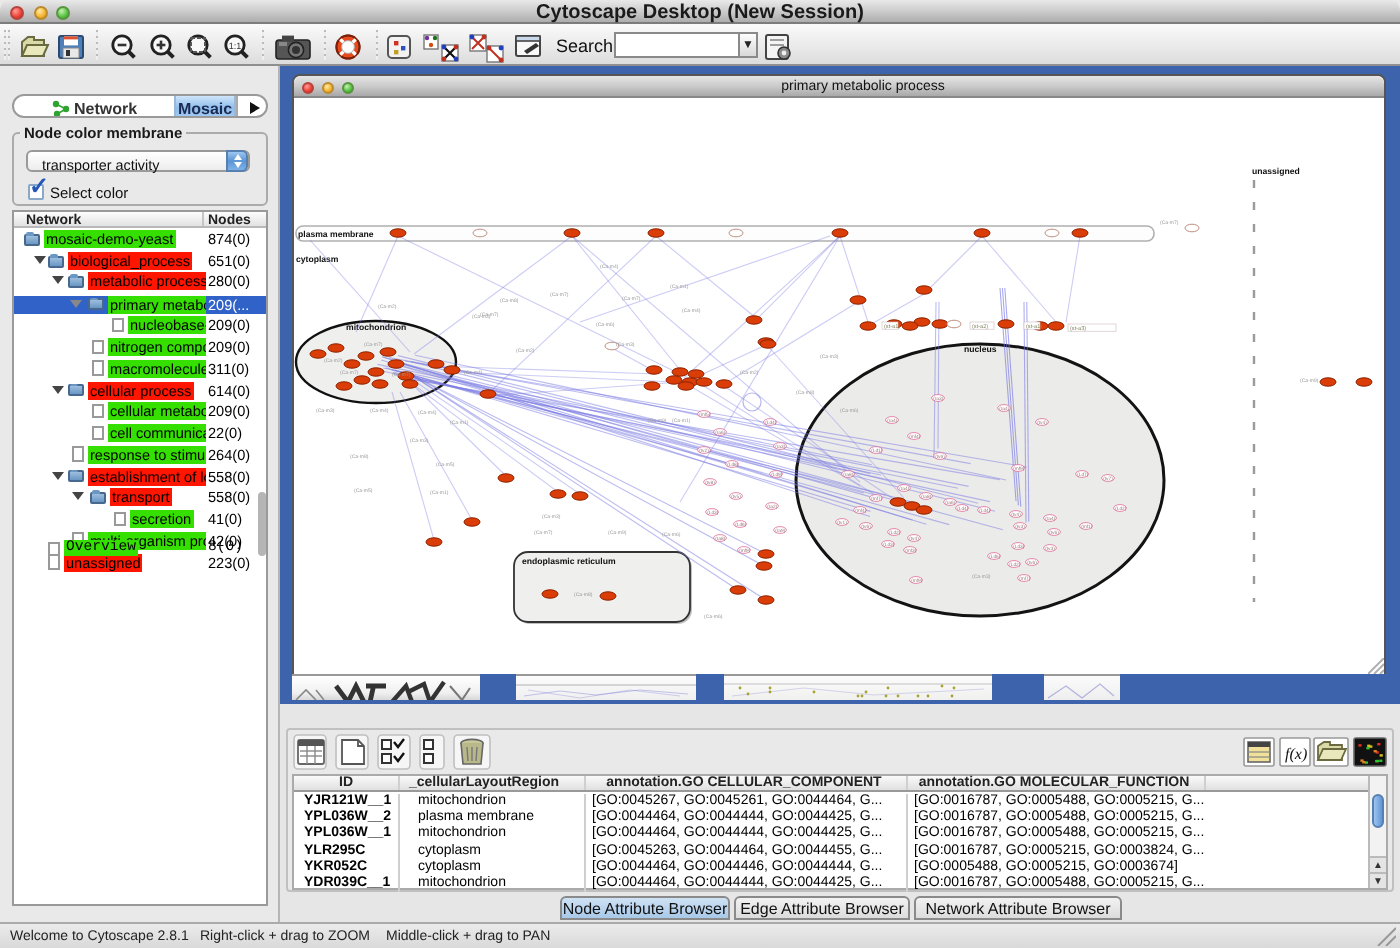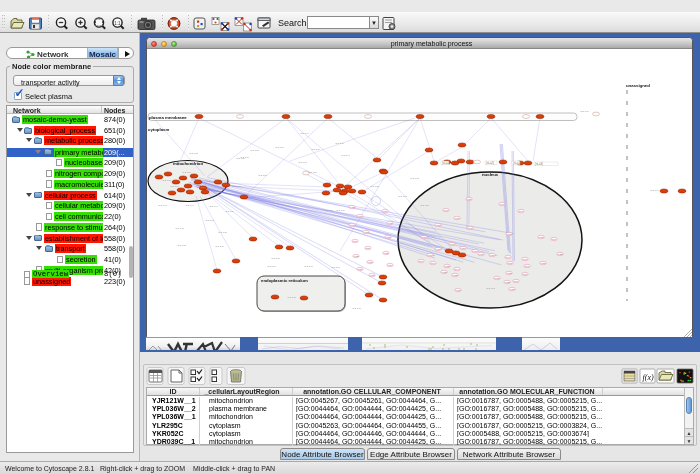--- a/index.html
+++ b/index.html
@@ -133,20 +133,26 @@
 
 #statusbar { left:0; top:461px; width:700px; height:13px;
   background:linear-gradient(#EBEBEB,#D9D9D9); border-top:1px solid #aaa;
   font-size:7px; color:#222; }
 #statusbar span { position:absolute; top:3px; }
 </style>
 </head>
 <body>
 <div id="app">
 
+  <div class="abs" id="titlebar">
+    <div class="light lr" style="left:5px;"></div>
+    <div class="light ly" style="left:16.5px;"></div>
+    <div class="light lg" style="left:28px;"></div>
+    <div class="t">Cytoscape Desktop (New Session)</div>
+  </div>
 
   <div class="abs" id="toolbar">
     <div class="tsep" style="left:2px;"></div>
     <div class="tsep" style="left:4px;"></div>
     <svg width="420" height="21" viewBox="0 0 420 21" style="position:absolute;left:0;top:0;">
         <path d="M11 9 L14 6.5 L17 6.5 L17 8 L22 8 L22 16 L11 16 Z" fill="#d9d9a8" stroke="#6a6a40" stroke-width="1"></path>
         <path d="M11 16 L13.5 10.5 L24 10.5 L21.5 16 Z" fill="#e8e8bc" stroke="#6a6a40" stroke-width="1"></path>
         <rect x="29.5" y="6" width="12" height="11" rx="1" fill="#4d7fb8" stroke="#2a4a70" stroke-width="1"></rect>
         <rect x="32" y="6.2" width="7" height="4.5" fill="#fff"></rect>
         <rect x="32" y="6.2" width="7" height="1.5" fill="#e05030"></rect>
@@ -230,21 +236,21 @@
       <div id="tabarrow"></div>
     </div>
     <div id="groupbox"></div>
     <div id="grouplbl">Node color membrane</div>
     <div id="combo">
         <div class="t">transporter activity</div>
         <div id="spinner"></div>
       </div>
     <div id="checkbox"></div>
     <div id="checkmark">✓</div>
-    <div id="chklbl">Select plasma</div>
+    <div id="chklbl">Select color</div>
     <div id="tree">
       <div id="treehead">
         <div class="n1">Network</div>
           <div class="n2">Nodes</div>
         <div style="position:absolute;left:94px;top:0;bottom:0;width:1px;background:#c5c5c5;"></div>
       </div>
       <div class="trow" style="top:9.40px;">
           <div class="fold" style="left:5px;"></div>
           <div class="lab gbg" style="left:15px;max-width:81px;">mosaic-demo-yeast</div>
           <div class="val" style="">874(0)</div>

